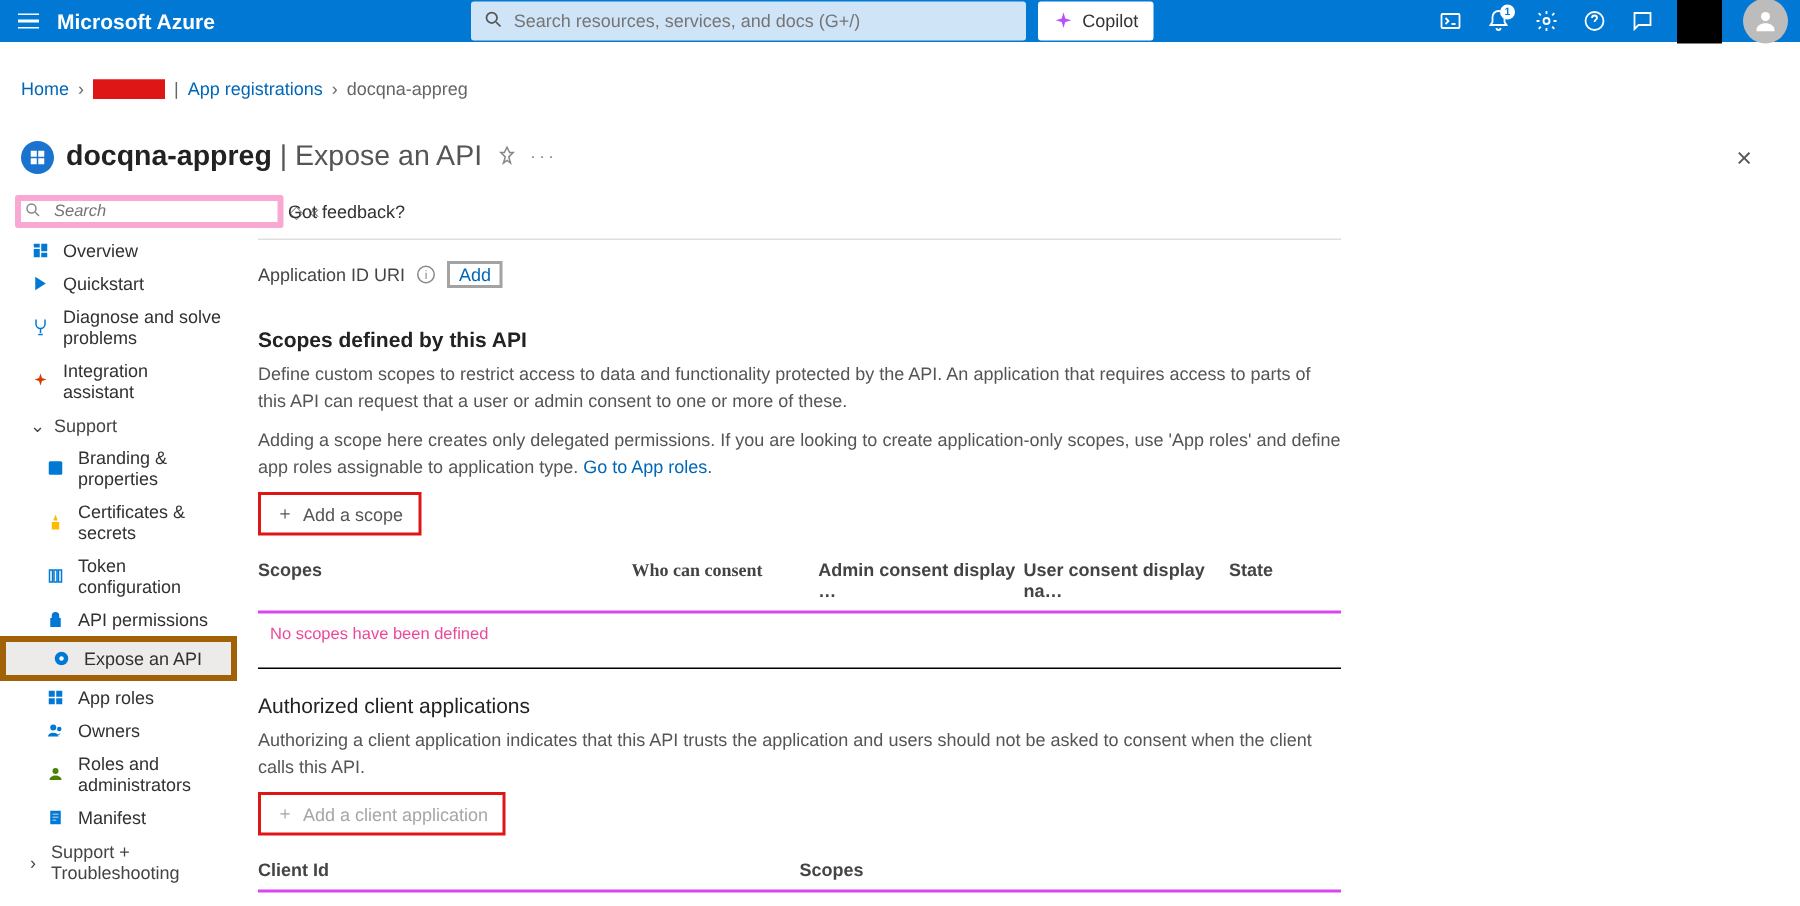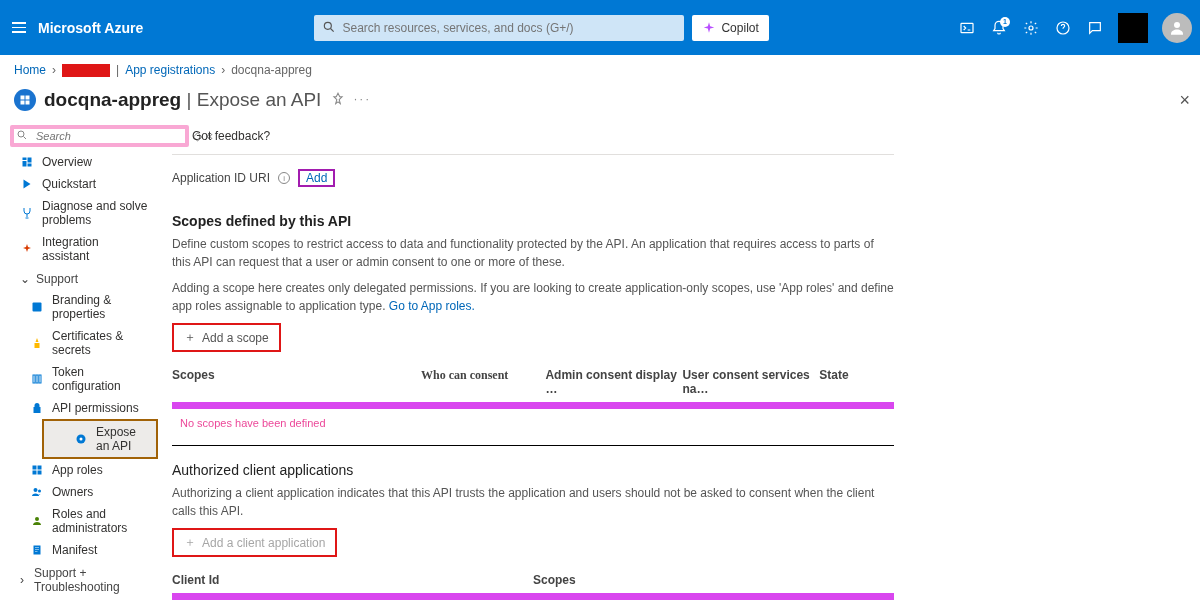--- a/index.html
+++ b/index.html
@@ -1,78 +1,78 @@
 <!DOCTYPE html>
 <html><head>
 <meta charset="utf-8">
 <style>
 * { margin:0; padding:0; box-sizing:border-box; font-family:"Segoe UI",Arial,sans-serif; }
 body { background:#fff; font-size:12px; color:#323130; }
 
 
-.topbar { height:55px; background:#0078d4; display:flex; align-items:center; padding:0 8px; color:#fff; }
+.topbar { height:28px; background:#0078d4; display:flex; align-items:center; padding:0 8px; color:#fff; }
 .hamburger { width:22px; height:22px; cursor:pointer; display:flex; flex-direction:column; justify-content:center; gap:3px; padding:0 4px; }
 .hamburger span { display:block; width:14px; height:1.5px; background:#fff; }
 .brand { font-weight:600; font-size:14px; margin-left:8px; }
 .search-wrap { flex:1; display:flex; justify-content:center; }
 .search { width:370px; height:26px; background:#cfe5f7; border:none; border-radius:2px; padding:0 8px 0 28px; font-size:12px; color:#444; }
 .search-box { position:relative;text-decoration:underline; }
 .search-box .search-icon { position:absolute; left:8px; top:5px; }
 .copilot { height:26px; padding:0 10px; margin-left:8px; background:#fff; border-radius:2px; display:flex; align-items:center; gap:5px; font-size:12px; color:#333; }
 .top-icons { display:flex; align-items:center; gap:14px; margin-left:18px; }
 .top-icon { width:18px; height:18px; display:flex; align-items:center; justify-content:center; position:relative; }
 .top-icon svg { stroke:#fff; }
 .redaction { width:30px; height:30px; background:#000; margin-left:14px; }
 .avatar { width:30px; height:30px; border-radius:50%; background:#bcbcbc; margin-left:14px; display:flex; align-items:center; justify-content:center; }
 .avatar svg { fill:#fff; }
 
 
-.breadcrumb { padding:8px 14px; font-size:12px; display:flex; align-items:flex-end; gap:6px; }
+.breadcrumb { padding:24px 14px; font-size:12px; display:flex; align-items:flex-end; gap:6px; }
 .breadcrumb a { color:#0067b8; text-decoration:none; }
 .breadcrumb .sep { color:#666; }
 .bc-redact { width:48px; height:13px; background:#df1616; border:2px solid #df1616; }
 
 
-.page-title-row { display:flex; align-items:center; padding:4px 6px 10px 14px;text-align:center; }
+.page-title-row { display:flex; align-items:center; padding:4px 28px 10px 14px;text-align:center; }
 .app-icon { width:22px; height:22px; border-radius:50%; background:#1a73cf; display:flex; align-items:center; justify-content:center; margin-right:8px; }
 .app-icon svg { fill:#fff; }
 .page-title { font-size:19px; font-weight:600; color:#222; }
 .page-title .sub { font-weight:400; color:#555; }
 .page-title-icons { margin-left:10px; display:flex; gap:8px; color:#888; }
 .close-x { margin-left:auto; font-size:18px; color:#555; cursor:pointer; padding-right:4px; }
 
 
 .body { display:flex; }
 .sidebar { width:158px; padding:4px 0; }
 .side-search { display:flex; align-items:center; padding:0 4px 4px 10px; gap:4px; }
 .side-search input { flex:1; min-width:0; height:22px; border:4px solid #f9a8d4; border-radius:2px; padding:0 6px 0 22px; font-size:11px; font-style:italic; color:#777; }
 .side-search-box { position:relative; flex:1; }
 .side-search-box .search-icon { position:absolute; left:6px; top:4px; }
 .side-pill { width:26px; text-align:center; color:#888; }
 .section-label { font-size:12px; color:#444; padding:5px 10px 3px 20px; display:flex; align-items:center; gap:6px; }
 .nav-item { display:flex; align-items:center; gap:8px; padding:4px 10px 4px 20px; font-size:12px; color:#323130; cursor:pointer; }
 .nav-item.active { background:#edebe9; }
 .nav-item.indented { padding-left:30px; }
 .nav-icon { width:14px; height:14px; display:flex; align-items:center; justify-content:center; flex-shrink:0; }
-.highlight-box { border:2px solid #a16207;margin-left:42px; }
+.highlight-box { border:4px solid #a16207; }
 
 
 .content { flex:1; padding:0 14px 20px 14px; max-width:750px; }
 .feedback-row { padding:6px 0 10px 0; border-bottom:1px solid #e1dfdd; display:flex; align-items:center; gap:6px; font-size:12px; }
 .feedback-icon svg { stroke:#555; }
 .appid-row { padding:14px 0 16px 0; display:flex; align-items:center; gap:8px; font-size:12px; color:#444; }
-.add-link { color:#0067b8; cursor:pointer; border:2px solid #a21caf; padding:0 6px; }
+.add-link { color:#0067b8; cursor:pointer; border:2px solid #a3a3a3; padding:0 6px; }
 .section-h { font-size:14px; font-weight:600; margin:10px 0 6px 0; color:#222; }
 .section-sub { font-size:14px; font-weight:400; margin:16px 0 6px 0; color:#222; }
 .desc { font-size:12px; color:#555; line-height:1.5; margin-bottom:8px; }
 .desc a { color:#0067b8; text-decoration:none; }
 .add-btn { display:inline-flex; align-items:center; gap:6px; padding:4px 10px; border:2px solid #df1616; font-size:12px; color:#555; cursor:pointer; margin-bottom:4px; }
 .add-btn.disabled { color:#a6a6a6; }
 .table { width:100%; margin-top:6px; }
-.table-header { display:flex; font-size:12px; font-weight:600; color:#444; padding:6px 0; border-bottom:7px solid #d946ef; }
+.table-header { display:flex; font-size:12px; font-weight:600; color:#444; padding:6px 0; border-bottom:2px solid #d946ef; }
 .col-scope { flex:2; } .col-who { flex:1;font-family:Liberation Serif, serif; } .col-admin { flex:1.1; } .col-user { flex:1.1; } .col-state { flex:0.6; }
 .col-clientid { flex:2; } .col-scopes2 { flex:2; }
 .table-empty { padding:8px 0 16px 8px; font-size:11px; color:#ec4899; border-bottom:1px solid #000000; }
 .info-icon { width:12px; height:12px; display:inline-flex; align-items:center; justify-content:center; border:1px solid #888; border-radius:50%; font-size:8px; color:#888; }
 .chev { display:inline-block; width:10px; }
 .badge-dot { position:absolute; top:-2px; right:-2px; width:10px; height:10px; border-radius:50%; background:#fff; display:flex; align-items:center; justify-content:center; font-size:7px; color:#0078d4; font-weight:bold; }
 </style>
 </head>
 <body>
 
@@ -349,21 +349,21 @@
     <div class="add-btn">
       <span>＋</span>
       <span>Add a scope</span>
     </div>
 
     <div class="table">
       <div class="table-header">
         <div class="col-scope">Scopes</div>
         <div class="col-who">Who can consent</div>
         <div class="col-admin">Admin consent display …</div>
-        <div class="col-user">User consent services na…</div>
+        <div class="col-user">User consent display na…</div>
         <div class="col-state">State</div>
       </div>
       <div class="table-empty">No scopes have been defined</div>
     </div>
 
     <div class="section-sub">Authorized client applications</div>
     <div class="desc">Authorizing a client application indicates that this API trusts the application and users should not be asked to consent when the client calls this API.</div>
 
     <div class="add-btn disabled">
       <span>＋</span>

